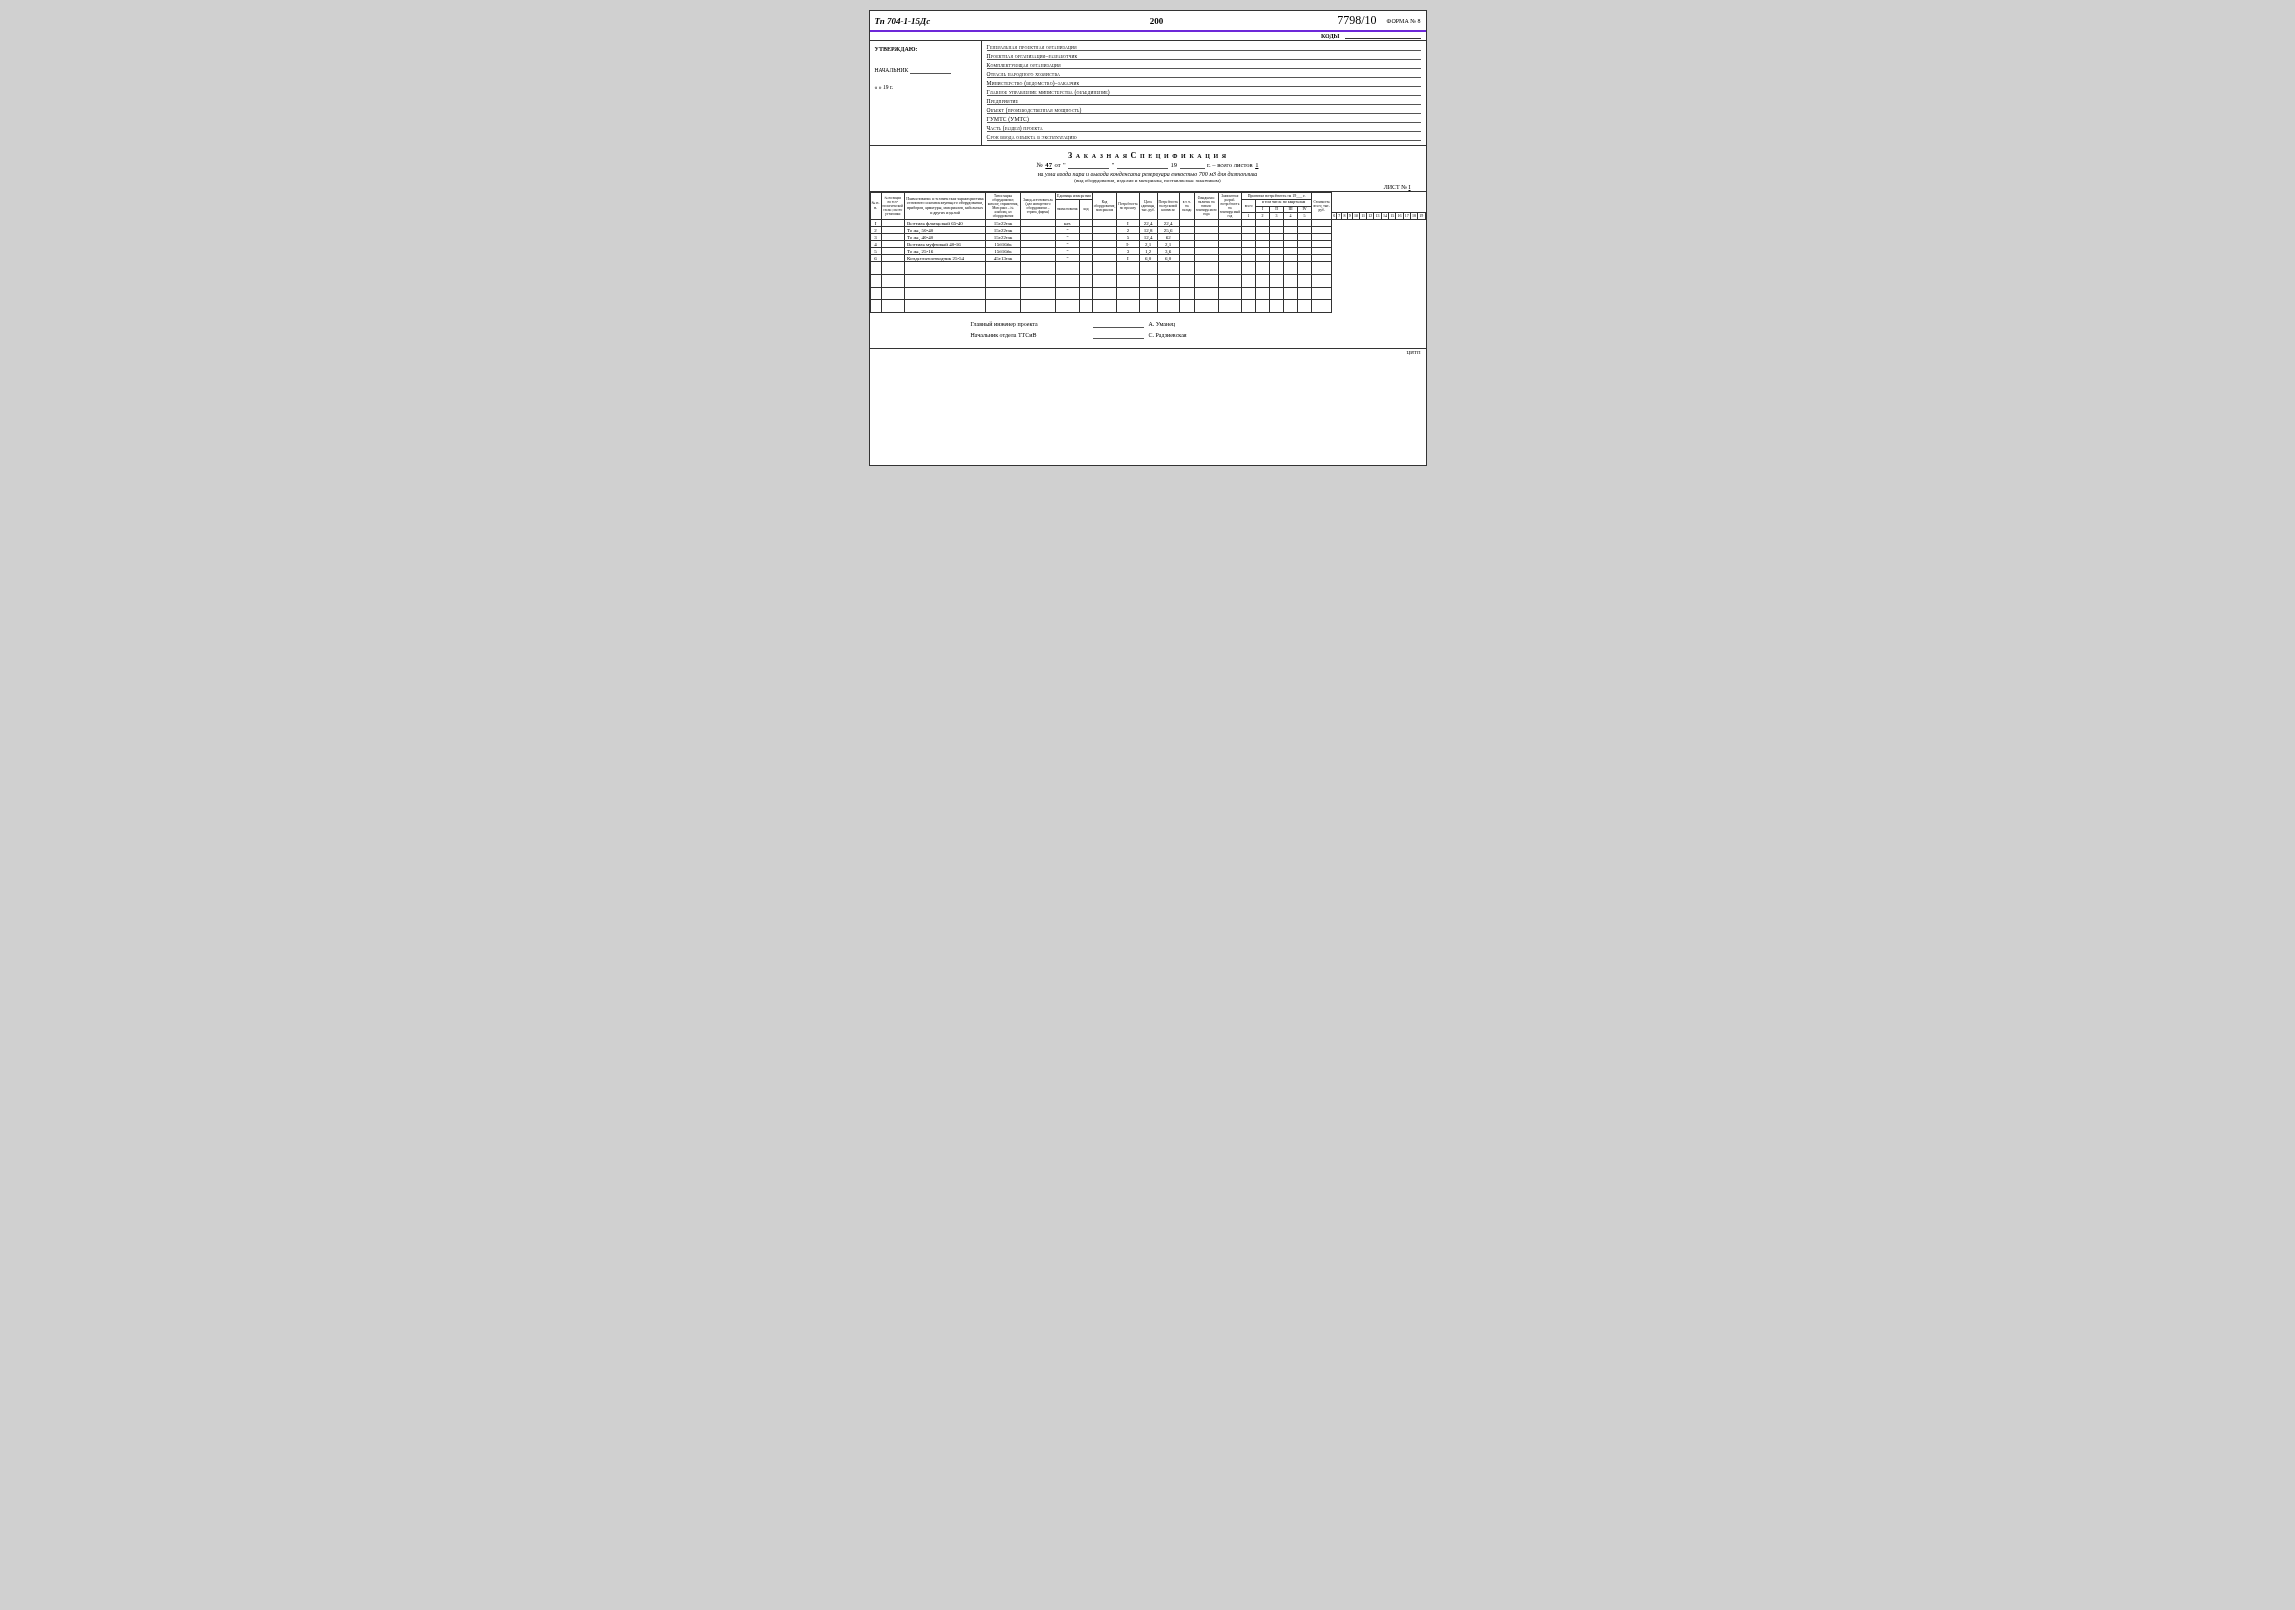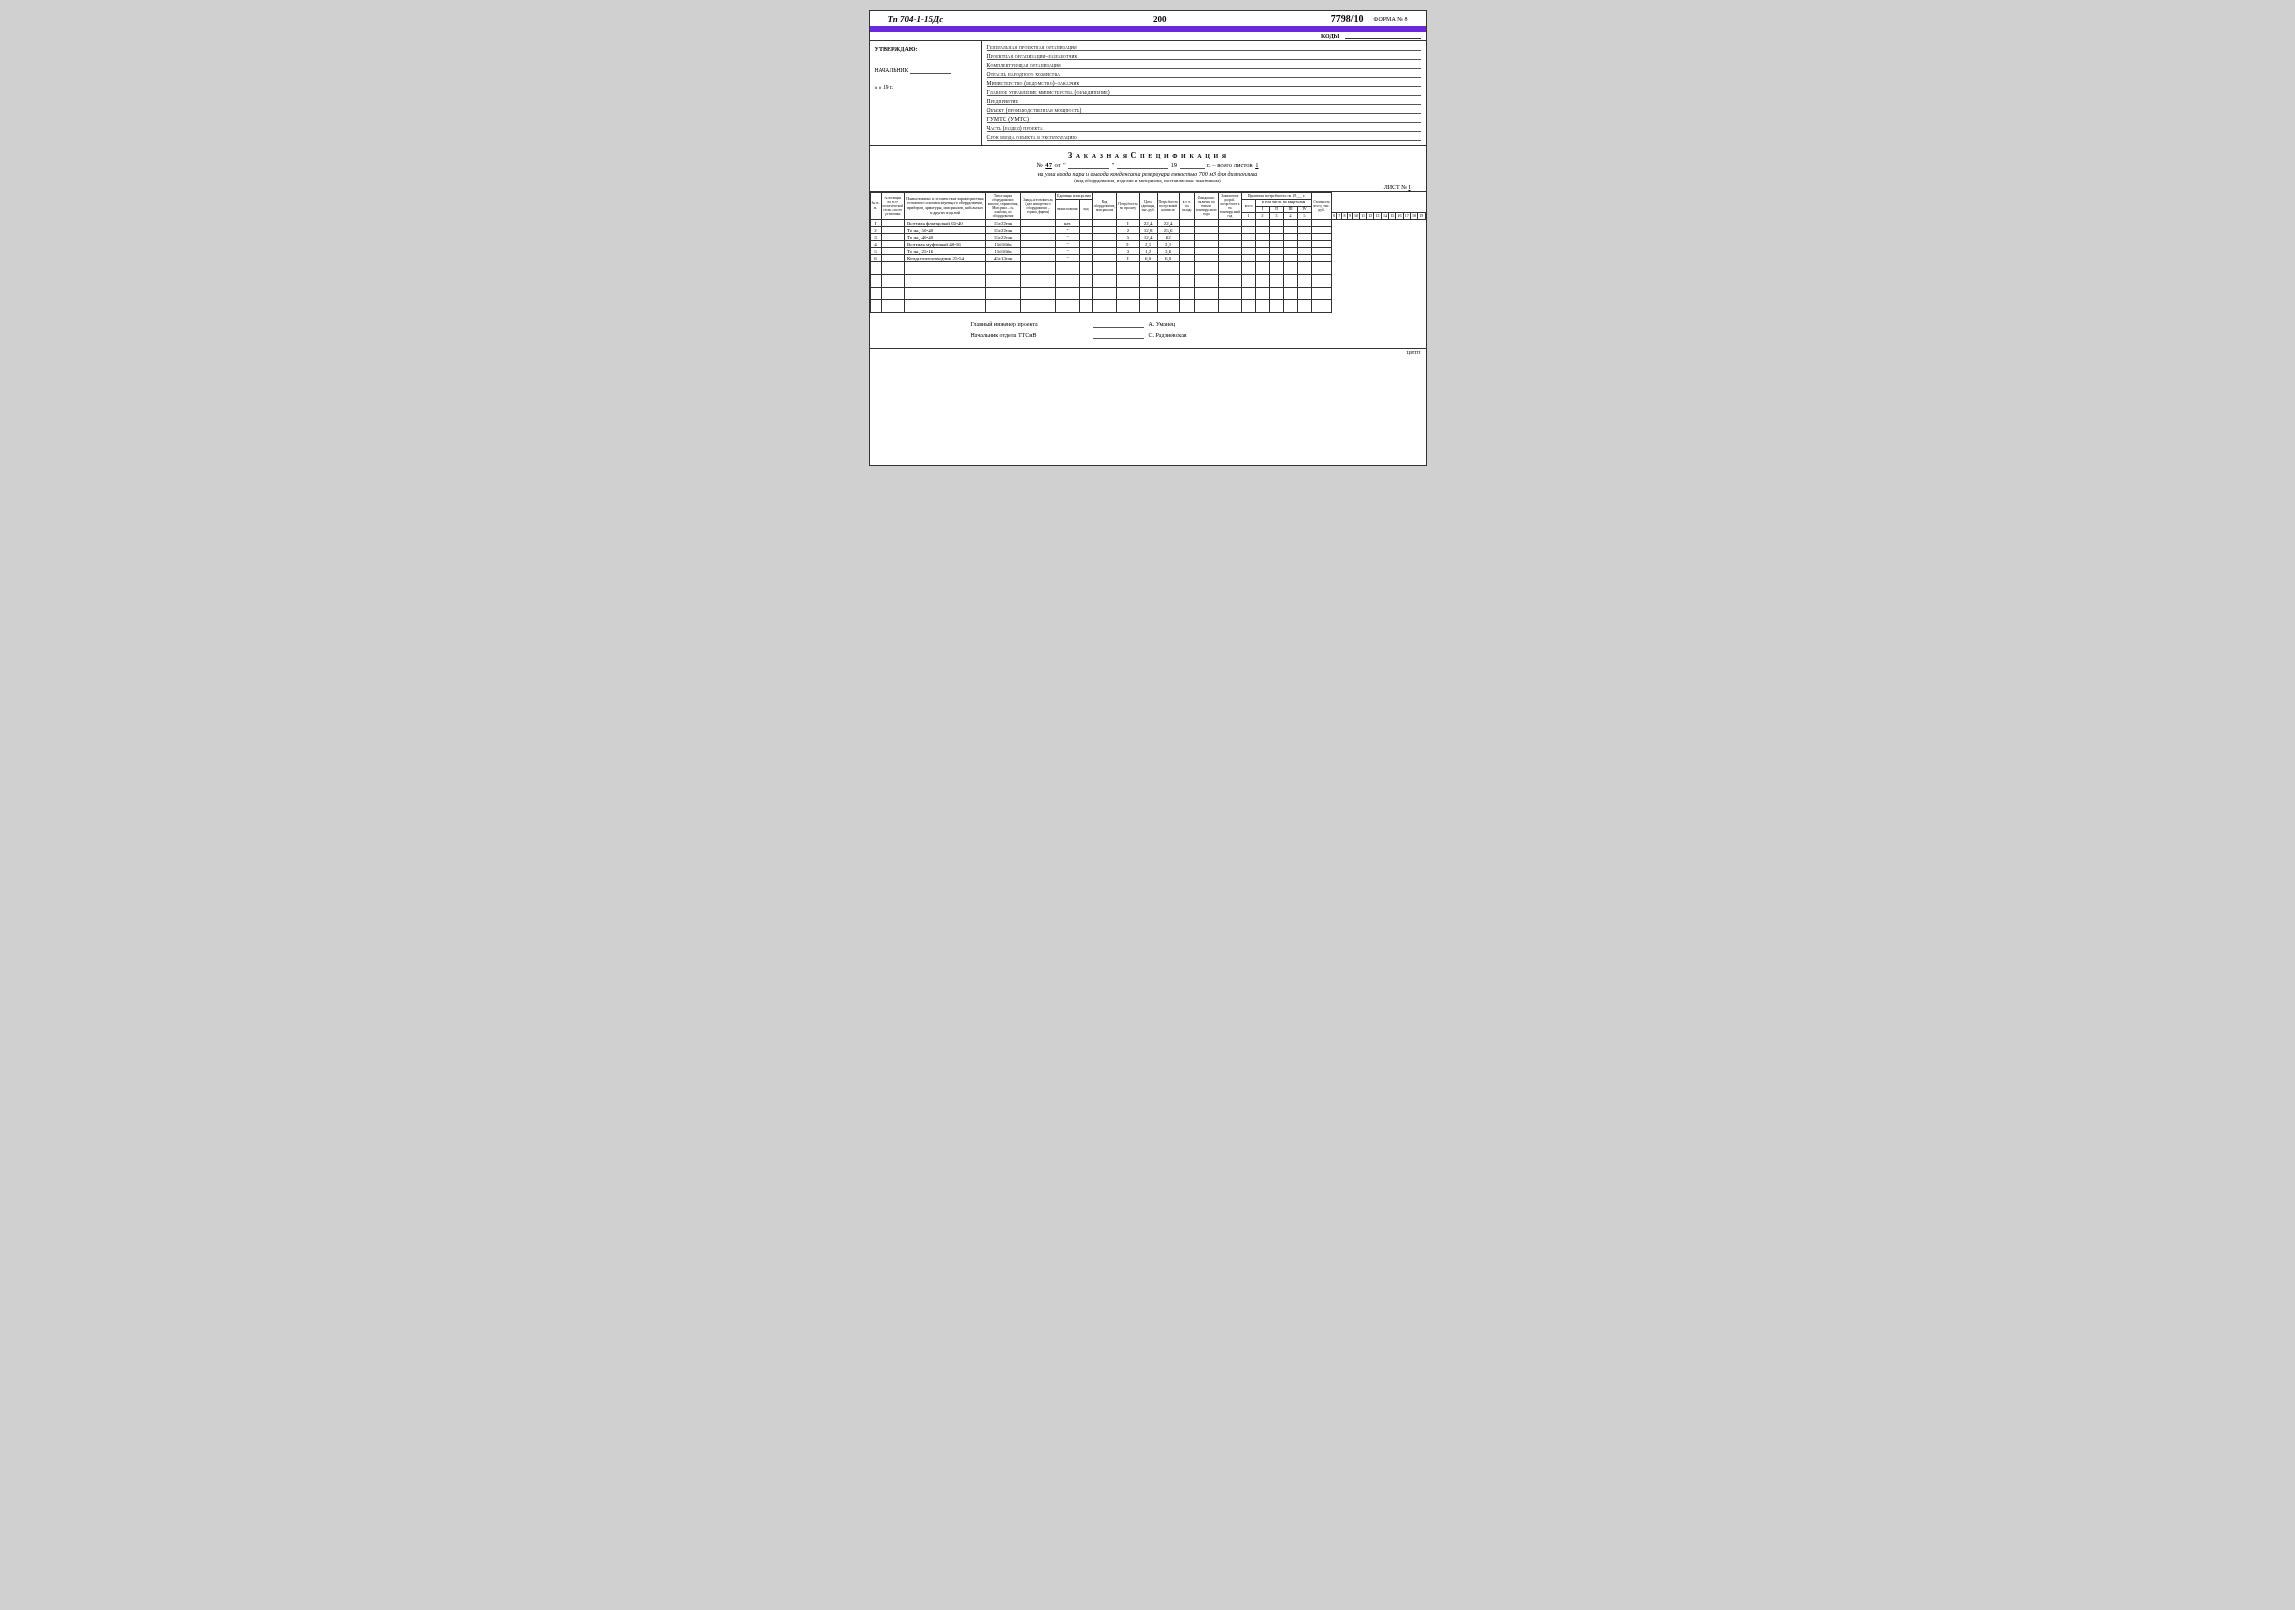--- a/index.html
+++ b/index.html
@@ -16,22 +16,22 @@
       width: 558px;
       min-height: 456px;
       border: 1px solid #333;
       padding: 0;
       position: relative;
     }
     .top-bar {
       display: flex;
       align-items: center;
       justify-content: space-between;
-      border-bottom: 6px solid #6d28d9;
-      padding: 2px 18px;
+      border-bottom: 2px solid #6d28d9;
+      padding: 2px 5px;
     }
     .top-bar-left { font-size: 9px; font-style: italic; font-weight: bold; min-width: 101px; }
     .top-bar-center { font-size: 9px; font-weight: bold; }
     .top-bar-right { display: flex; gap: 10px; align-items: center; font-size: 7px; }
     .codes-section {
       display: flex;
       justify-content: flex-end;
       border-bottom: 0.5px solid #333;
       padding: 1px 5px;
       font-size: 6px;
@@ -148,21 +148,21 @@
   </style>
 </head>
 <body>
 
 <div class="page">
 
   <div class="top-bar">
     <div class="top-bar-left">Тп 704-1-15Дс</div>
     <div class="top-bar-center">200</div>
     <div class="top-bar-right">
-      <span style="font-size:10px; font-weight:bold;">7798/10</span>
+      <span style="font-size:12px; font-weight:normal;">7798/10</span>
       <span style="font-size:6px;">ФОРМА № 8</span>
     </div>
   </div>
 
   <div class="codes-section">
     <span>КОДЫ</span>
     <span style="display:inline-block; width:76px; border-bottom:0.5px solid #333; margin-left:5px;"></span>
   </div>
 
   <div class="header-section">

